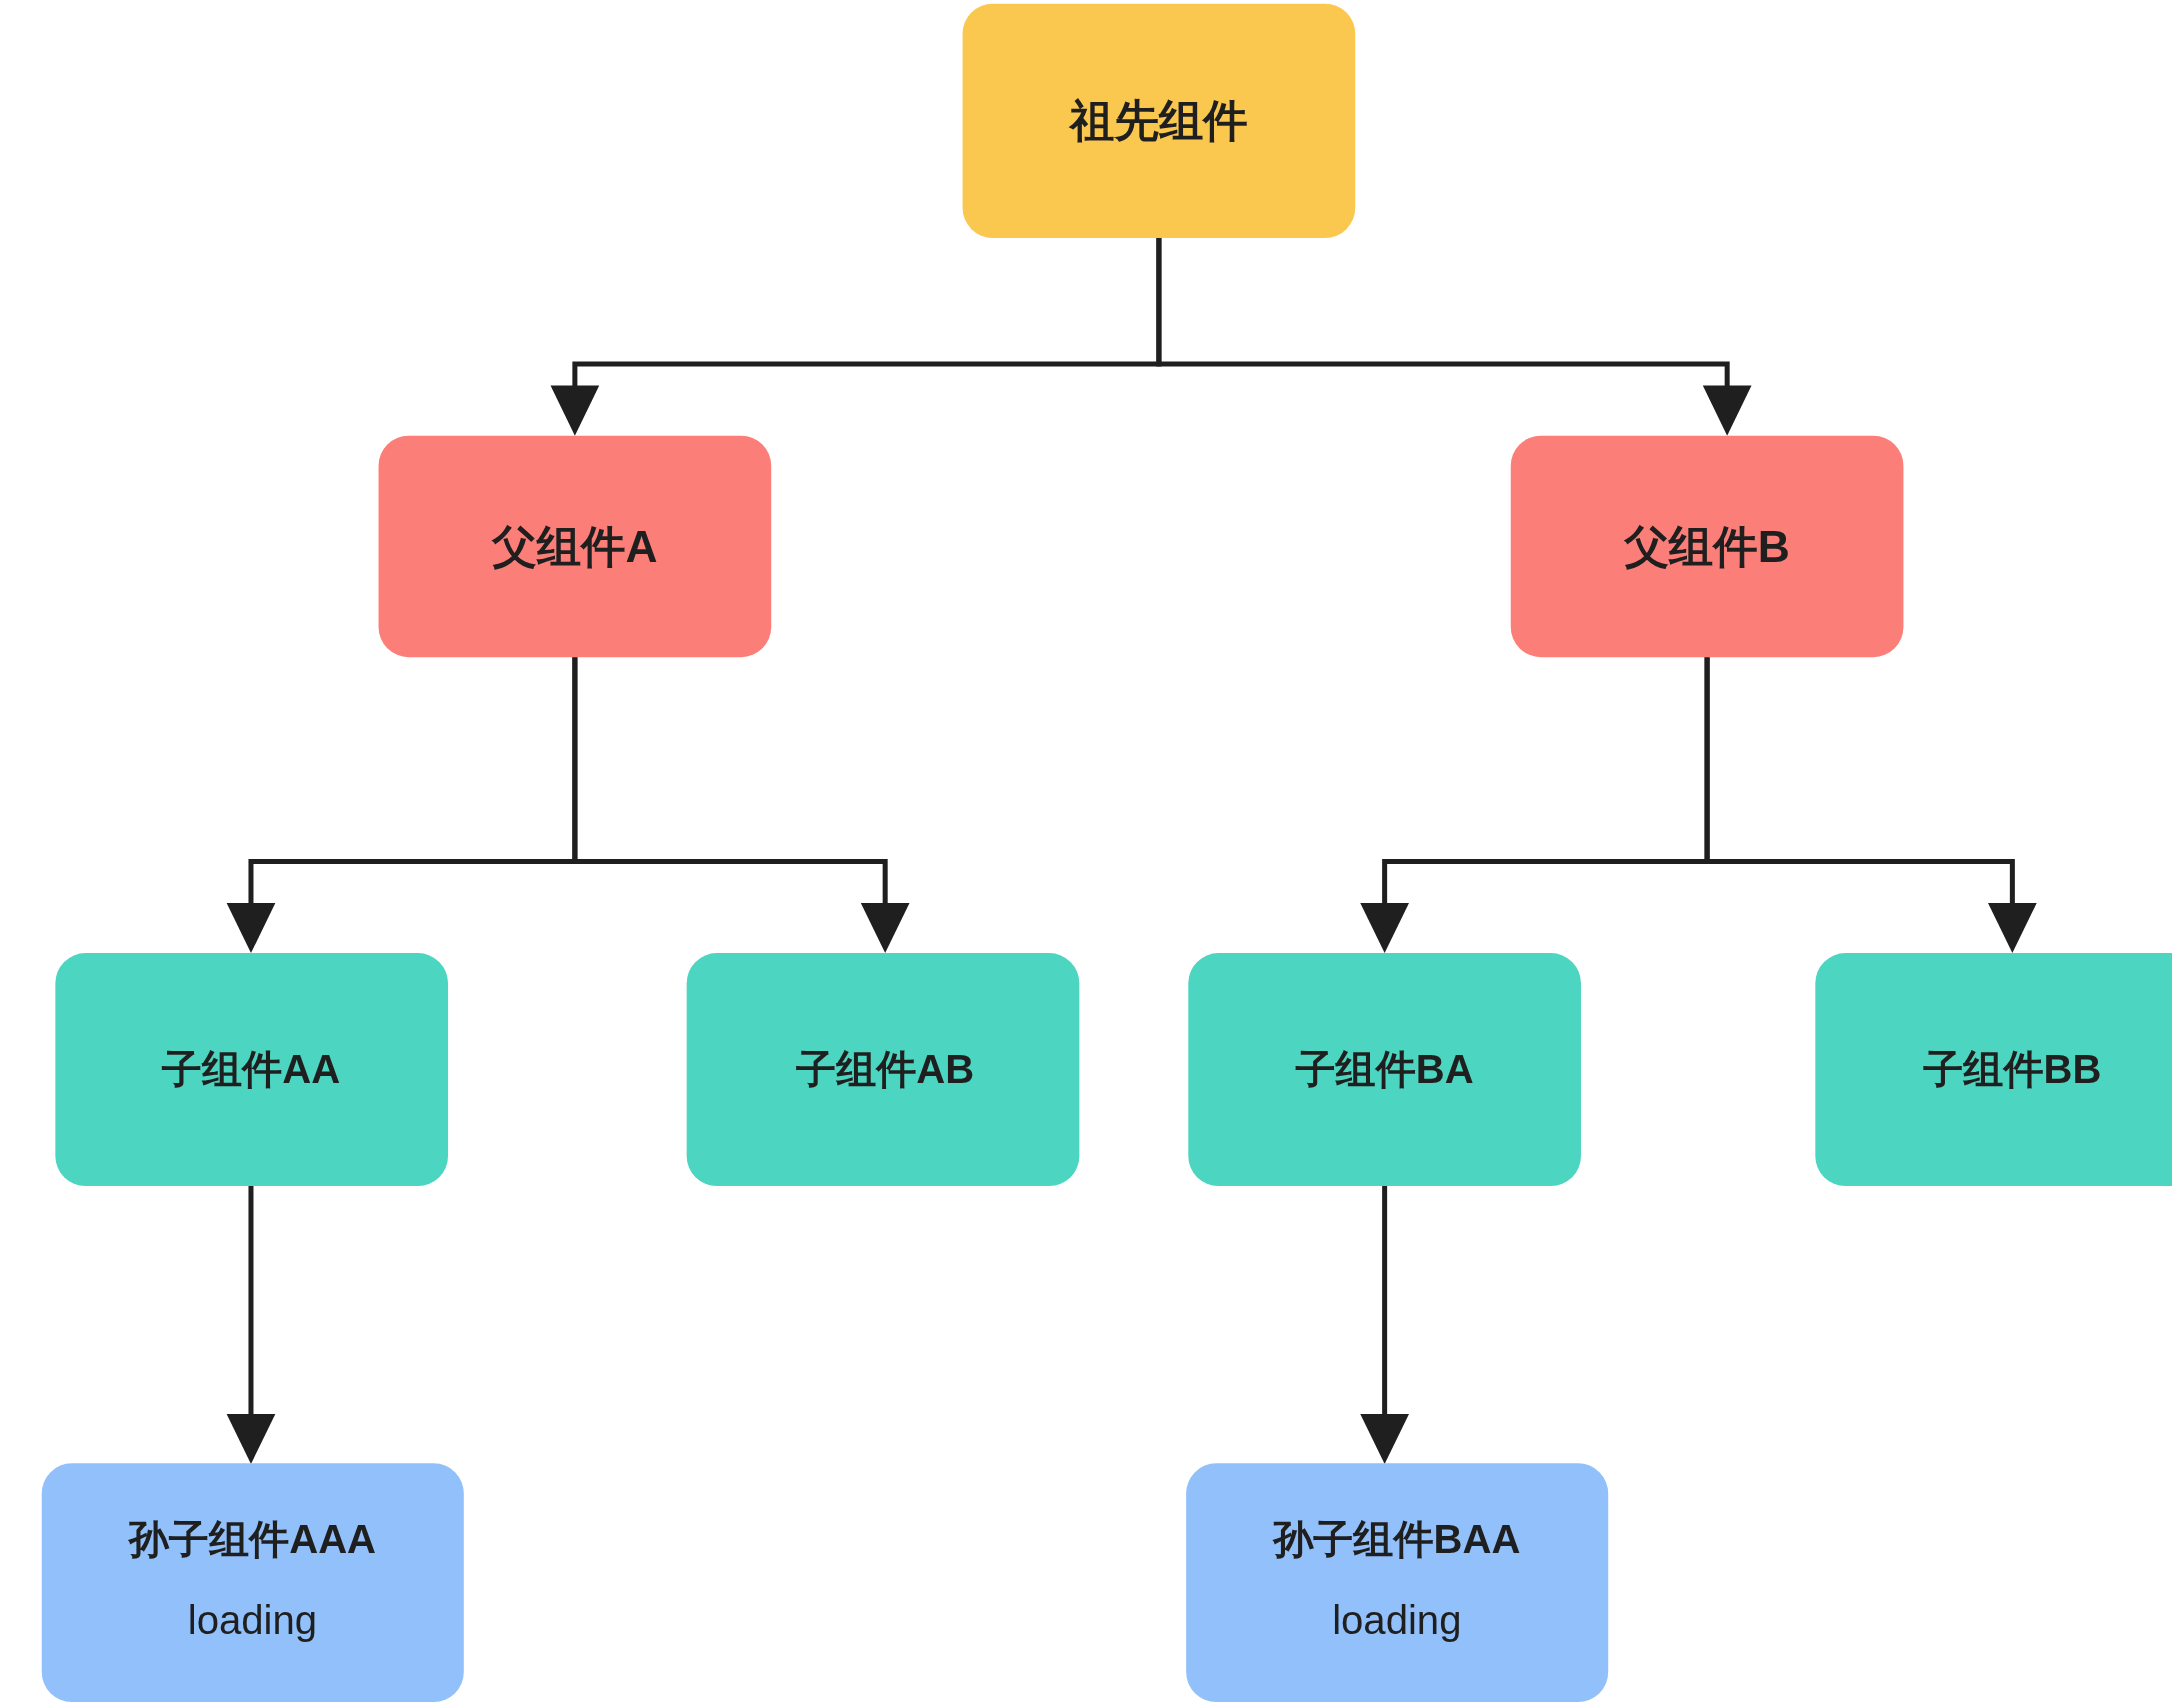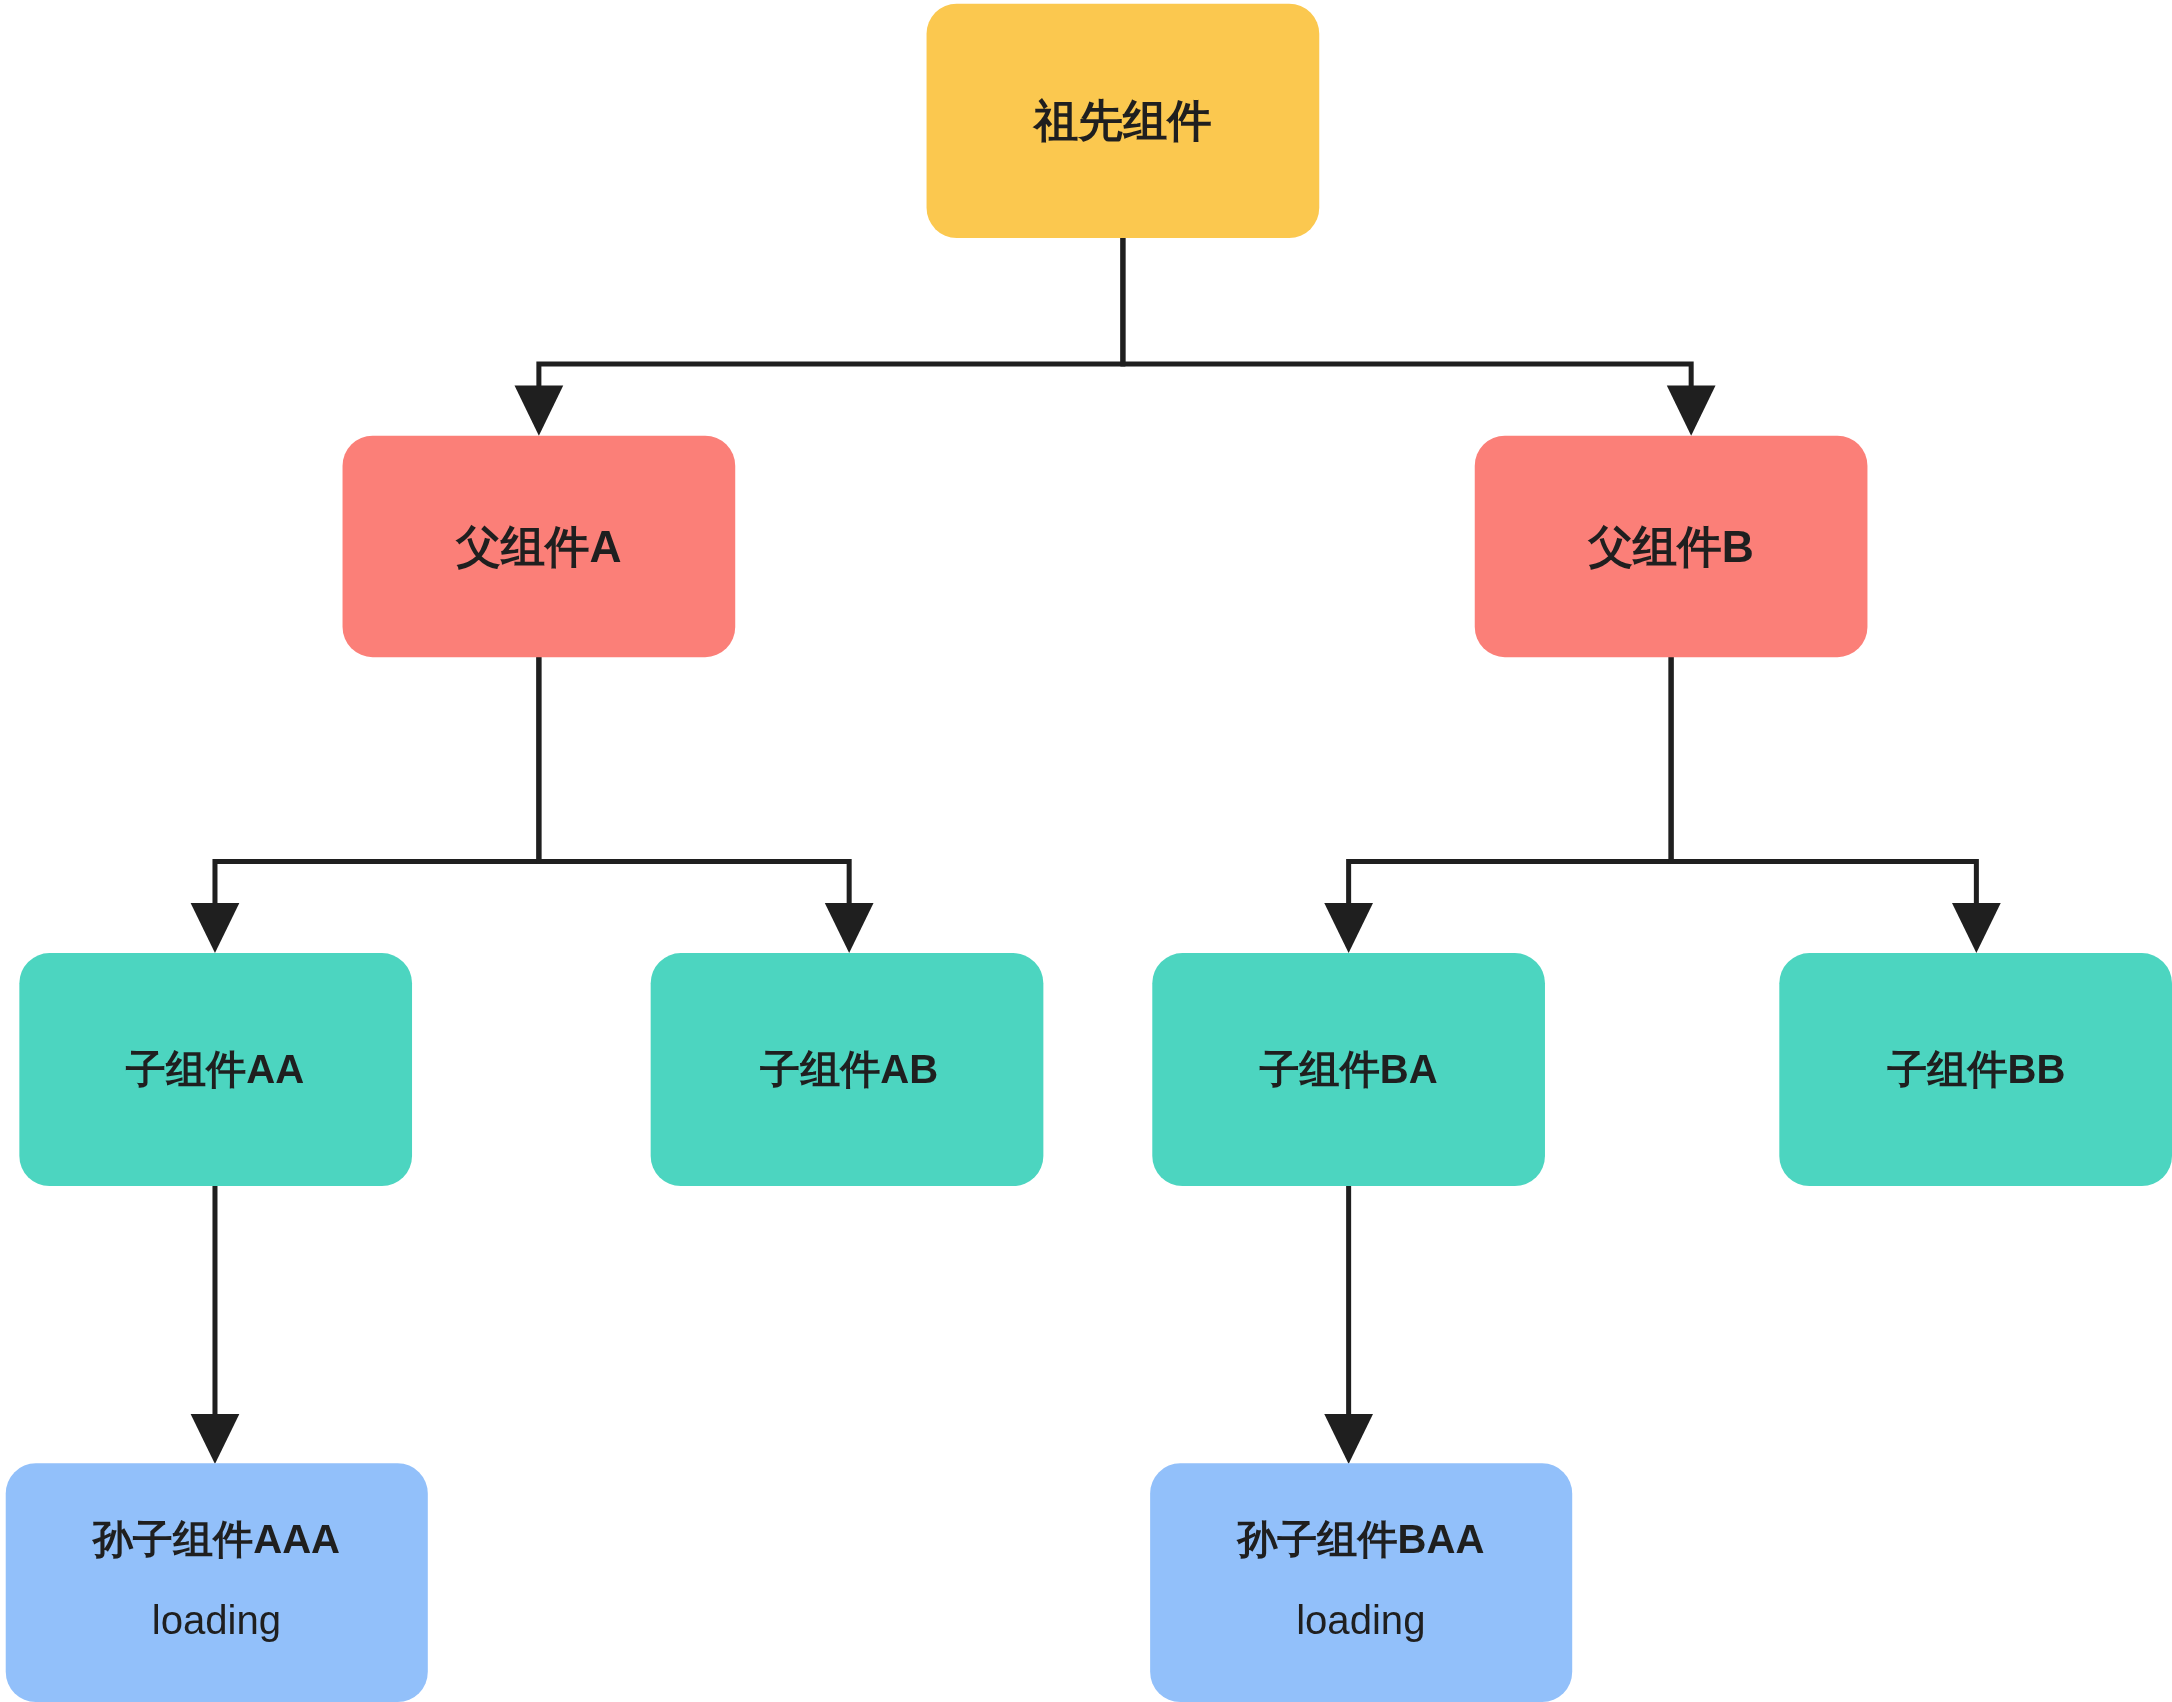--- a/index.html
+++ b/index.html
@@ -11,20 +11,21 @@
     font-family: "Liberation Sans", "DejaVu Sans", sans-serif;
     width: 2172px;
     height: 1702px;
     overflow: hidden;
   }
   #diagram-root {
     position: relative;
     width: 1961px;
     height: 1702px;
     background: #ffffff;
+    margin-left: 36px;
   }
   #diagram-svg {
     position: absolute;
     top: 0;
     left: 0;
     width: 2172px;
     height: 1702px;
     display: block;
   }
   .node-label {

